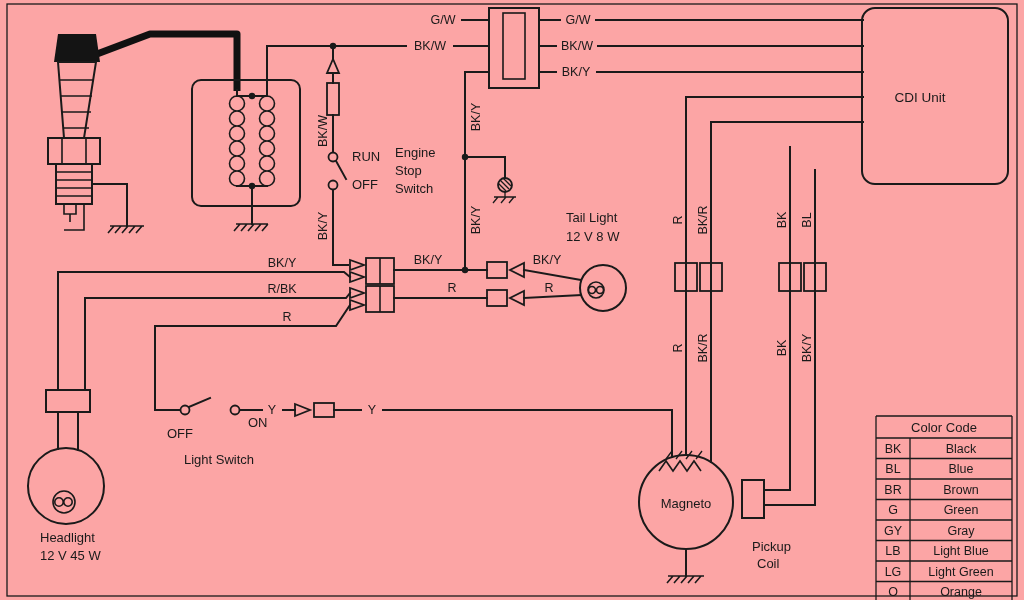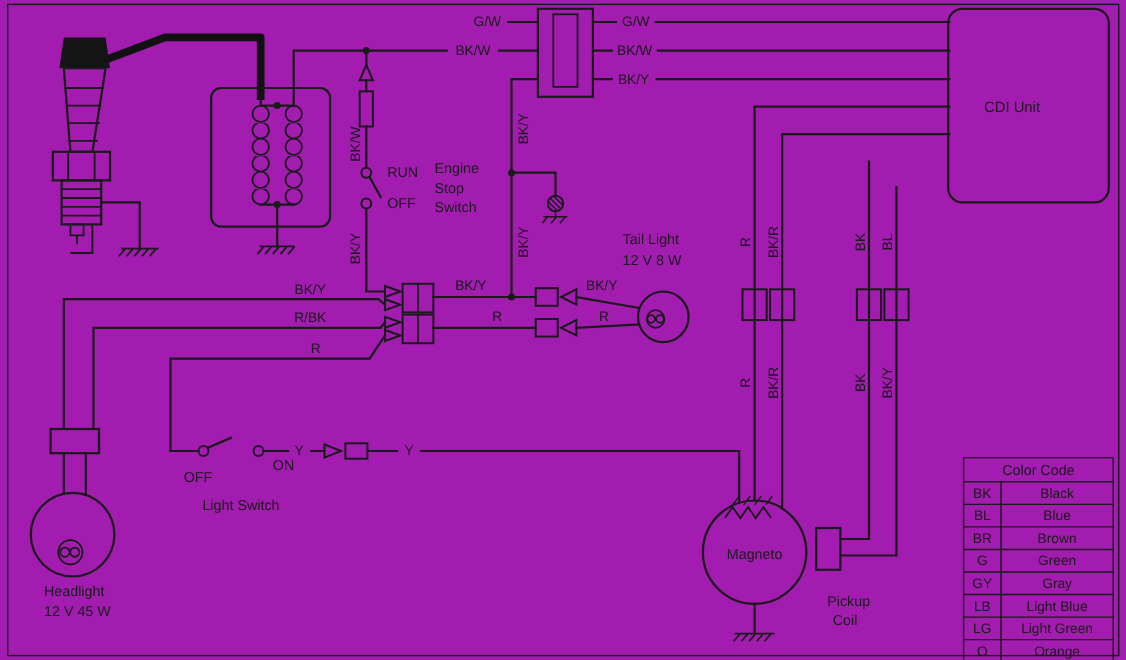--- a/index.html
+++ b/index.html
@@ -1,16 +1,16 @@
 <!DOCTYPE html>
 <html><head>
 <meta charset="utf-8">
 <style>
   html,body{margin:0;padding:0;background:#e7e4de;}
-  #page{position:relative;width:1024px;height:600px;background:#a21caf;overflow:hidden;
+  #page{position:relative;width:1024px;height:600px;background:#fca5a5;overflow:hidden;
         font-family:"Liberation Sans","DejaVu Sans",sans-serif;}
   svg{position:absolute;left:0;top:0;}
   text{font-family:"Liberation Sans","DejaVu Sans",sans-serif;fill:#1a1a1a;}
   .t{font-size:12.5px;}
   .tc{font-size:13px;}
   .tb{font-size:13.5px;}
   .mid{text-anchor:middle;}
   .w{stroke:#1a1a1a;stroke-width:2;fill:none;stroke-linecap:square;}
   .w1{stroke:#1a1a1a;stroke-width:1.6;fill:none;}
   .thin{stroke:#1a1a1a;stroke-width:1.3;fill:none;}

